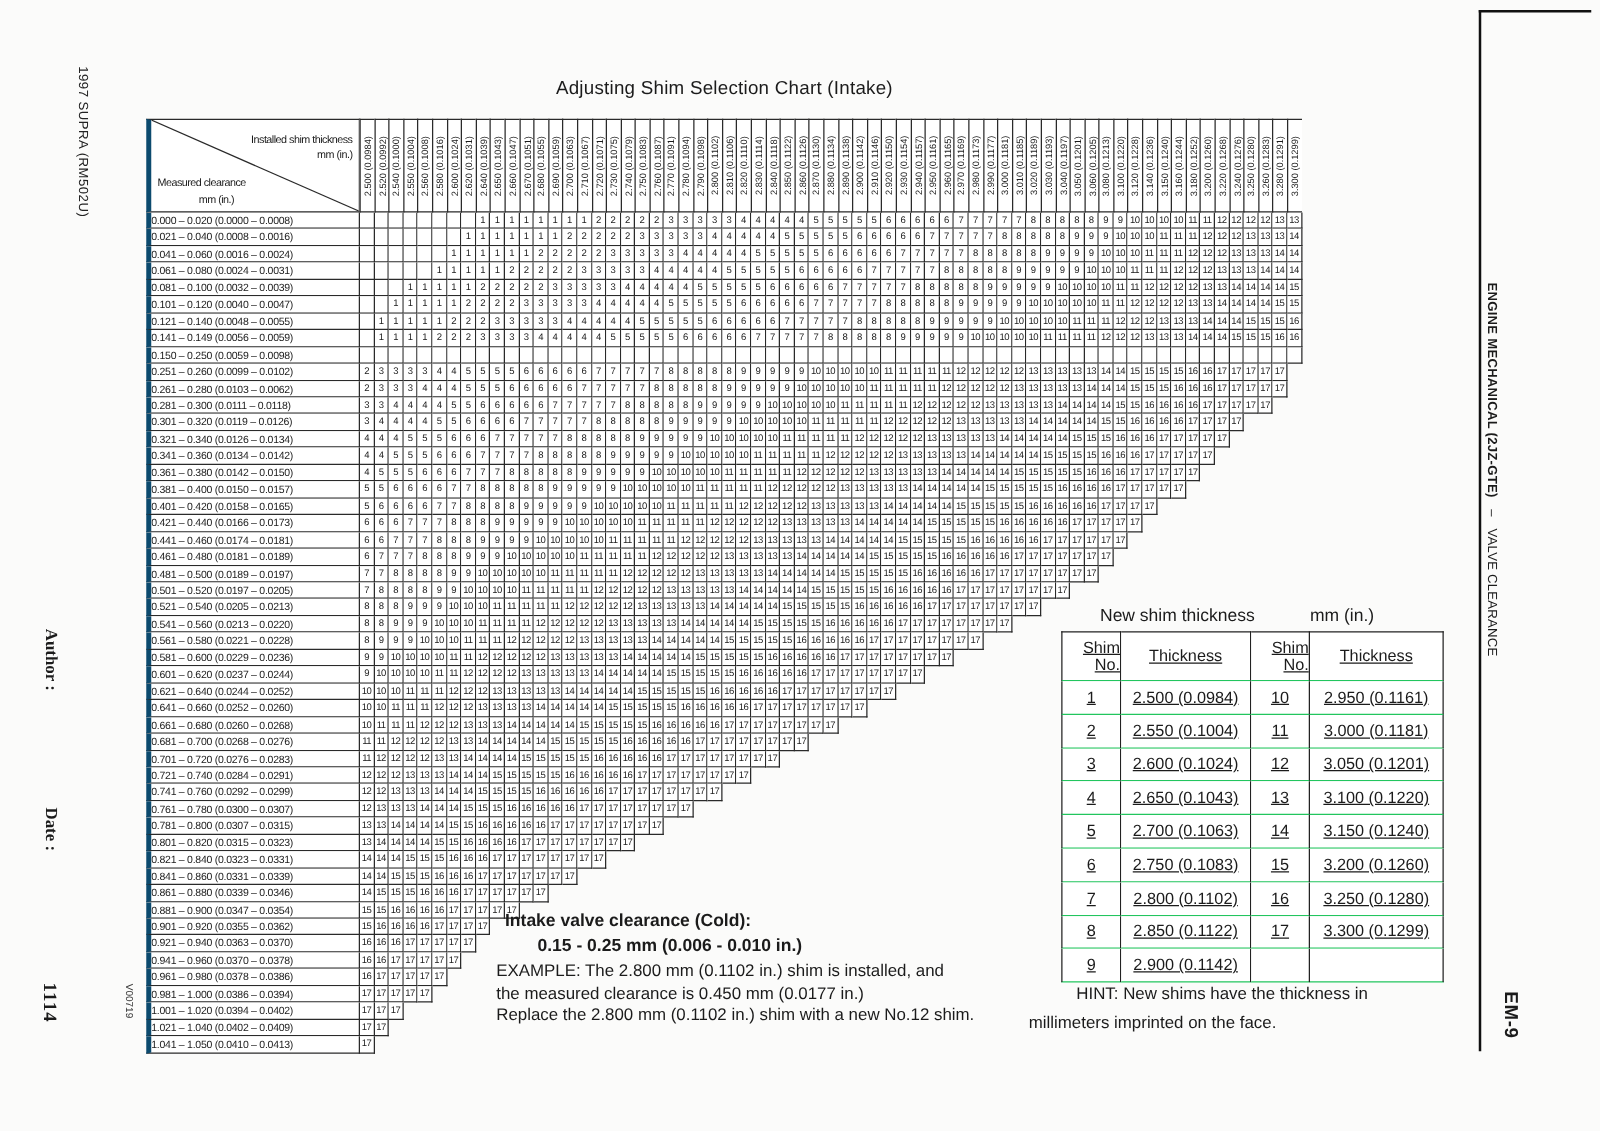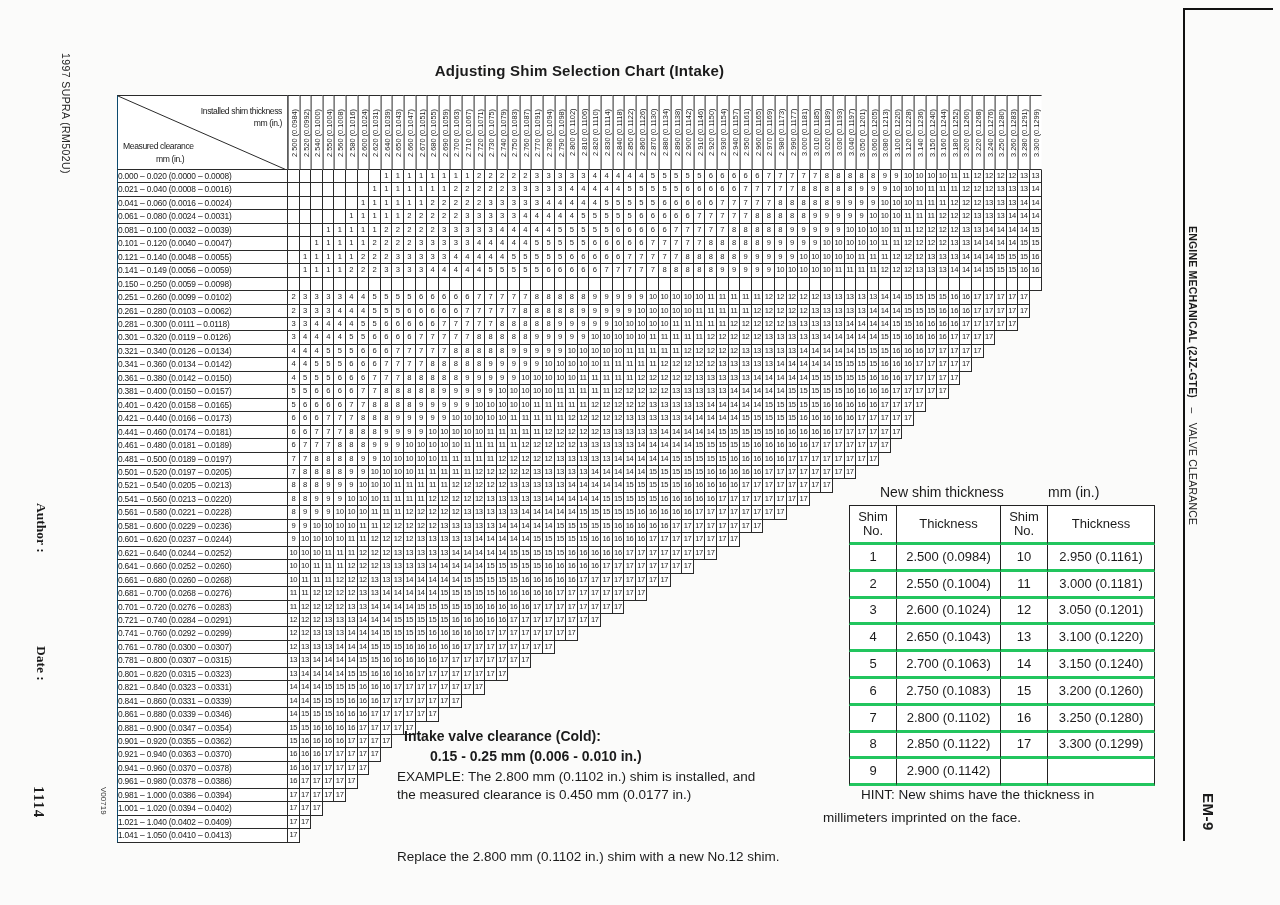--- a/index.html
+++ b/index.html
@@ -7,40 +7,40 @@
     width:1280px;height:905px;position:relative;overflow:hidden;
     background:#fbfbfa;color:#1b1b1b;
     font-family:"Liberation Sans", sans-serif;
     -webkit-font-smoothing:antialiased;
   }
   .abs{position:absolute;}
 
   
   .page-title{
     left:117px;top:62px;width:925px;text-align:center;
-    font-size:15px;font-weight:bold;letter-spacing:.2px;
+    font-size:15px;font-weight:normal;letter-spacing:.2px;
   }
 
   
   .chart-grid{
     left:117px;top:95px;
     display:grid;
     grid-template-columns:171px repeat(65, 11.6px);
     grid-template-rows:75px repeat(50, 13.46px);
   }
   .chart-grid > div{box-sizing:border-box;}
   .cg-cell{
     border-right:1px solid #2a2a2a;border-bottom:1px solid #2a2a2a;
     background:#fff;
     font-size:7.6px;line-height:12.4px;text-align:center;
     letter-spacing:-0.4px;
     overflow:hidden;white-space:nowrap;
   }
   .cg-top{border-top:1px solid #2a2a2a;}
-  .cg-leftedge{border-left:1px solid #0c4a6e;}
+  .cg-leftedge{border-left:4px solid #0c4a6e;}
   .cg-void{border:none;background:transparent;}
   .corner{position:relative;background:#fff;}
   .corner svg{position:absolute;left:0;top:0;}
   .corner .c-top-label{position:absolute;right:5px;top:9px;font-size:8.6px;}
   .corner .c-top-unit{position:absolute;right:5px;top:21px;font-size:8.6px;}
   .corner .c-bot-label{position:absolute;left:5px;bottom:17px;font-size:8.6px;}
   .corner .c-bot-unit{position:absolute;left:38px;bottom:4px;font-size:8.6px;}
   .col-head{
     writing-mode:vertical-rl;transform:rotate(180deg);
     font-size:7.4px;letter-spacing:0;line-height:11.6px;
@@ -55,33 +55,33 @@
   
   .nst-title{left:880px;top:484px;font-size:14px;}
   .nst-unit{left:1048px;top:484px;font-size:14px;}
   .nst-grid{
     left:849px;top:505px;
     display:grid;
     grid-template-columns:48px 104px 47px 107px;
     grid-template-rows:40px repeat(9, 26.8px);
   }
   .nst-grid > div{box-sizing:border-box;background:#fff;
-    border-right:1px solid #222;border-bottom:3px solid #22c55e;
+    border-right:1px solid #222;border-bottom:1px solid #22c55e;
     display:flex;align-items:center;justify-content:center;
-    font-size:13px;line-height:14px;text-align:center;}
+    font-size:13px;line-height:14px;text-align:right;text-decoration:underline;}
   .nst-top{border-top:1.5px solid #222;}
   .nst-left{border-left:1.5px solid #222;}
   .nst-void{border:none;background:transparent;}
 
   
   .clearance-title{left:404px;top:728px;font-size:14px;font-weight:bold;}
   .clearance-value{left:430px;top:748px;font-size:14px;font-weight:bold;}
   .example-l1{left:397px;top:769px;font-size:13.5px;}
   .example-l2{left:397px;top:787px;font-size:13.5px;}
-  .example-l3{left:397px;top:804px;font-size:13.5px;margin-top:45px;}
+  .example-l3{left:397px;top:804px;font-size:13.5px;}
   .hint-l1{left:861px;top:787px;font-size:13.5px;}
   .hint-l2{left:823px;top:810px;font-size:13.5px;}
 
   
   .vtext{writing-mode:vertical-rl;white-space:nowrap;}
   .model-code{left:60px;top:53px;font-size:10.5px;letter-spacing:.4px;color:#222;}
   .author-label{left:33px;top:503px;font-size:13.5px;font-weight:bold;
     font-family:"Liberation Serif", serif;}
   .date-label{left:33px;top:646px;font-size:13.5px;font-weight:bold;
     font-family:"Liberation Serif", serif;}

